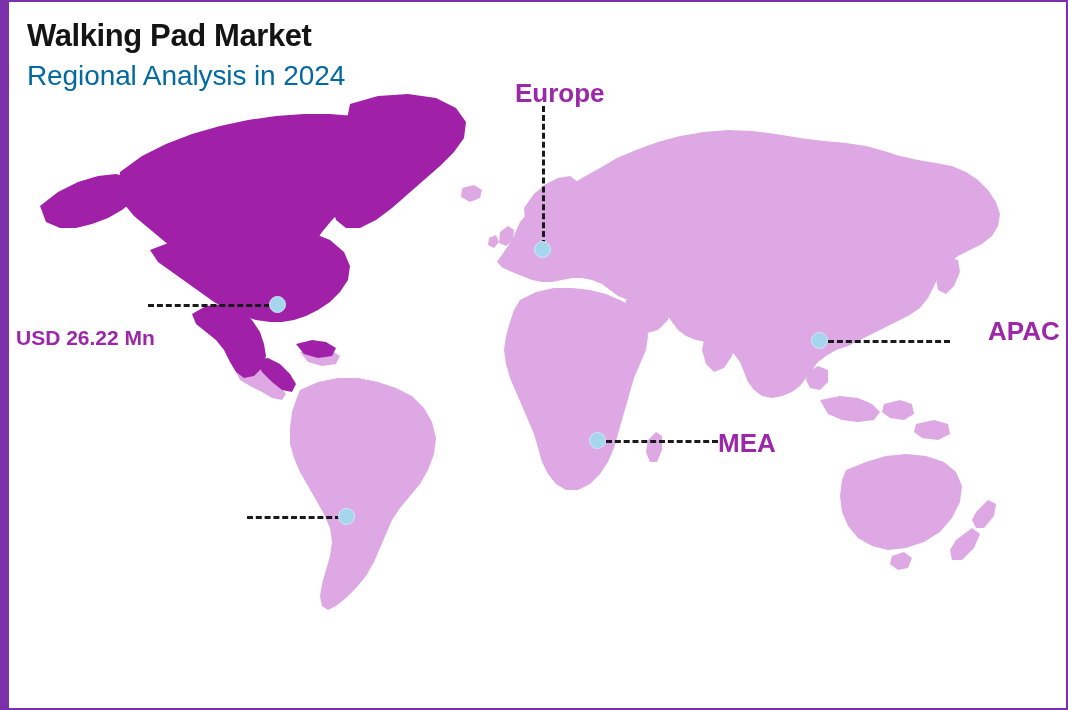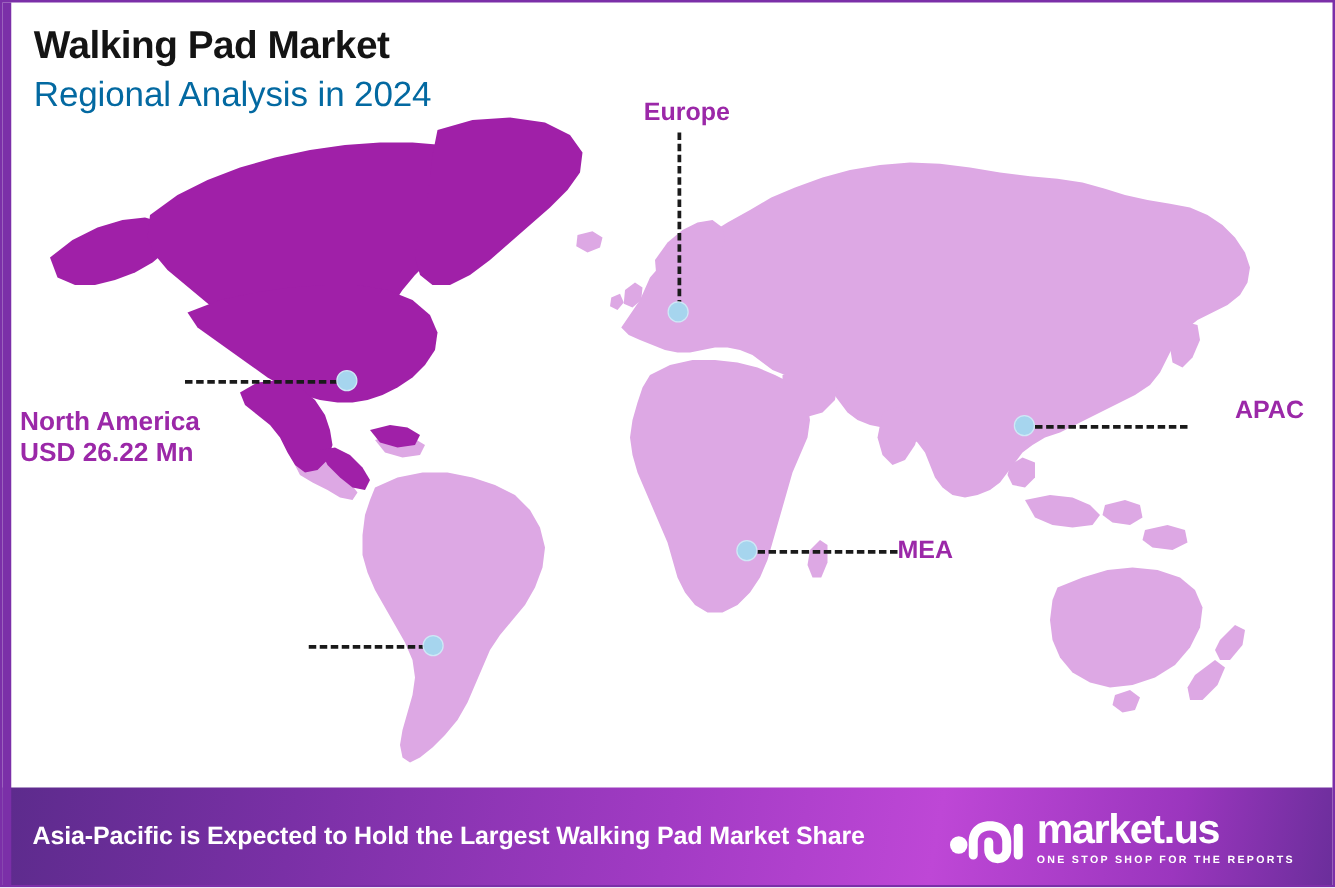--- a/index.html
+++ b/index.html
@@ -72,21 +72,21 @@
     top: 0;
     width: 1068px;
     height: 625px;
     z-index: 5;
   }
   .map-svg { display: block; width: 100%; height: 100%; }
 
   
   .callout-label {
     position: absolute;
-    font-size: 20px;
+    font-size: 26px;
     font-weight: bold;
     color: #9B28A8;
     line-height: 1.2;
     white-space: nowrap;
     z-index: 25;
   }
   .callout-label.big { font-size: 21px; }
 
   .marker-dot {
     position: absolute;
@@ -273,45 +273,24 @@
 
   <div class="callout-label" style="left:956px; top:316px;margin-left:32px;">APAC</div>
   <div class="leader h" style="left:828px; top:340px; width:122px;"></div>
   <div class="marker-dot" style="left:811px; top:332px;"></div>
 
   <div class="callout-label" style="left:718px; top:428px;">MEA</div>
   <div class="leader h" style="left:606px; top:440px; width:112px;"></div>
   <div class="marker-dot" style="left:589px; top:432px;"></div>
 
   <div class="callout-label big" style="left:16px; top:325px;">
-    <div>North America</div>
     <div>USD 26.22 Mn</div>
   </div>
   <div class="leader h" style="left:148px; top:304px; width:122px;"></div>
   <div class="marker-dot" style="left:269px; top:296px;"></div>
 
   <div class="leader h" style="left:247px; top:516px; width:94px;"></div>
   <div class="marker-dot" style="left:338px; top:508px;"></div>
 
-  <div class="footer">
-    <div class="footer-text">Asia-Pacific is Expected to Hold the Largest Walking Pad Market Share</div>
-    <div class="logo">
-      <svg class="logo-mark" width="62" height="46" viewBox="0 0 62 46">
-        <circle cx="9" cy="30" r="7" fill="#ffffff"></circle>
-        <path d="M34 11 C22 11 17 19 17 27 L17 38 C17 40 18.6 41.6 20.6 41.6
-                 C22.6 41.6 24.2 40 24.2 38 L24.2 27 C24.2 22.6 27.6 18.4 34 18.4
-                 C40.4 18.4 43.8 22.6 43.8 27 L43.8 34 C43.8 36 42.2 37.6 40.2 37.6
-                 C38.2 37.6 36.6 36 36.6 34 L36.6 27.5
-                 C36.6 25.5 35 23.9 33 23.9 C31 23.9 29.4 25.5 29.4 27.5 L29.4 34
-                 C29.4 40 33.9 44.5 40.2 44.5 C46.5 44.5 51 40 51 34 L51 27
-                 C51 19 46 11 34 11 Z" fill="#ffffff"></path>
-        <rect x="53" y="13" width="7.2" height="28.6" rx="3.6" fill="#ffffff"></rect>
-      </svg>
-      <div class="logo-words">
-        <div class="logo-name">market.us</div>
-        <div class="logo-tag">ONE STOP SHOP FOR THE REPORTS</div>
-      </div>
-    </div>
-  </div>
 
   <div class="left-stripe"></div>
   <div class="frame-border"></div>
 </div>
 
 </body></html>

